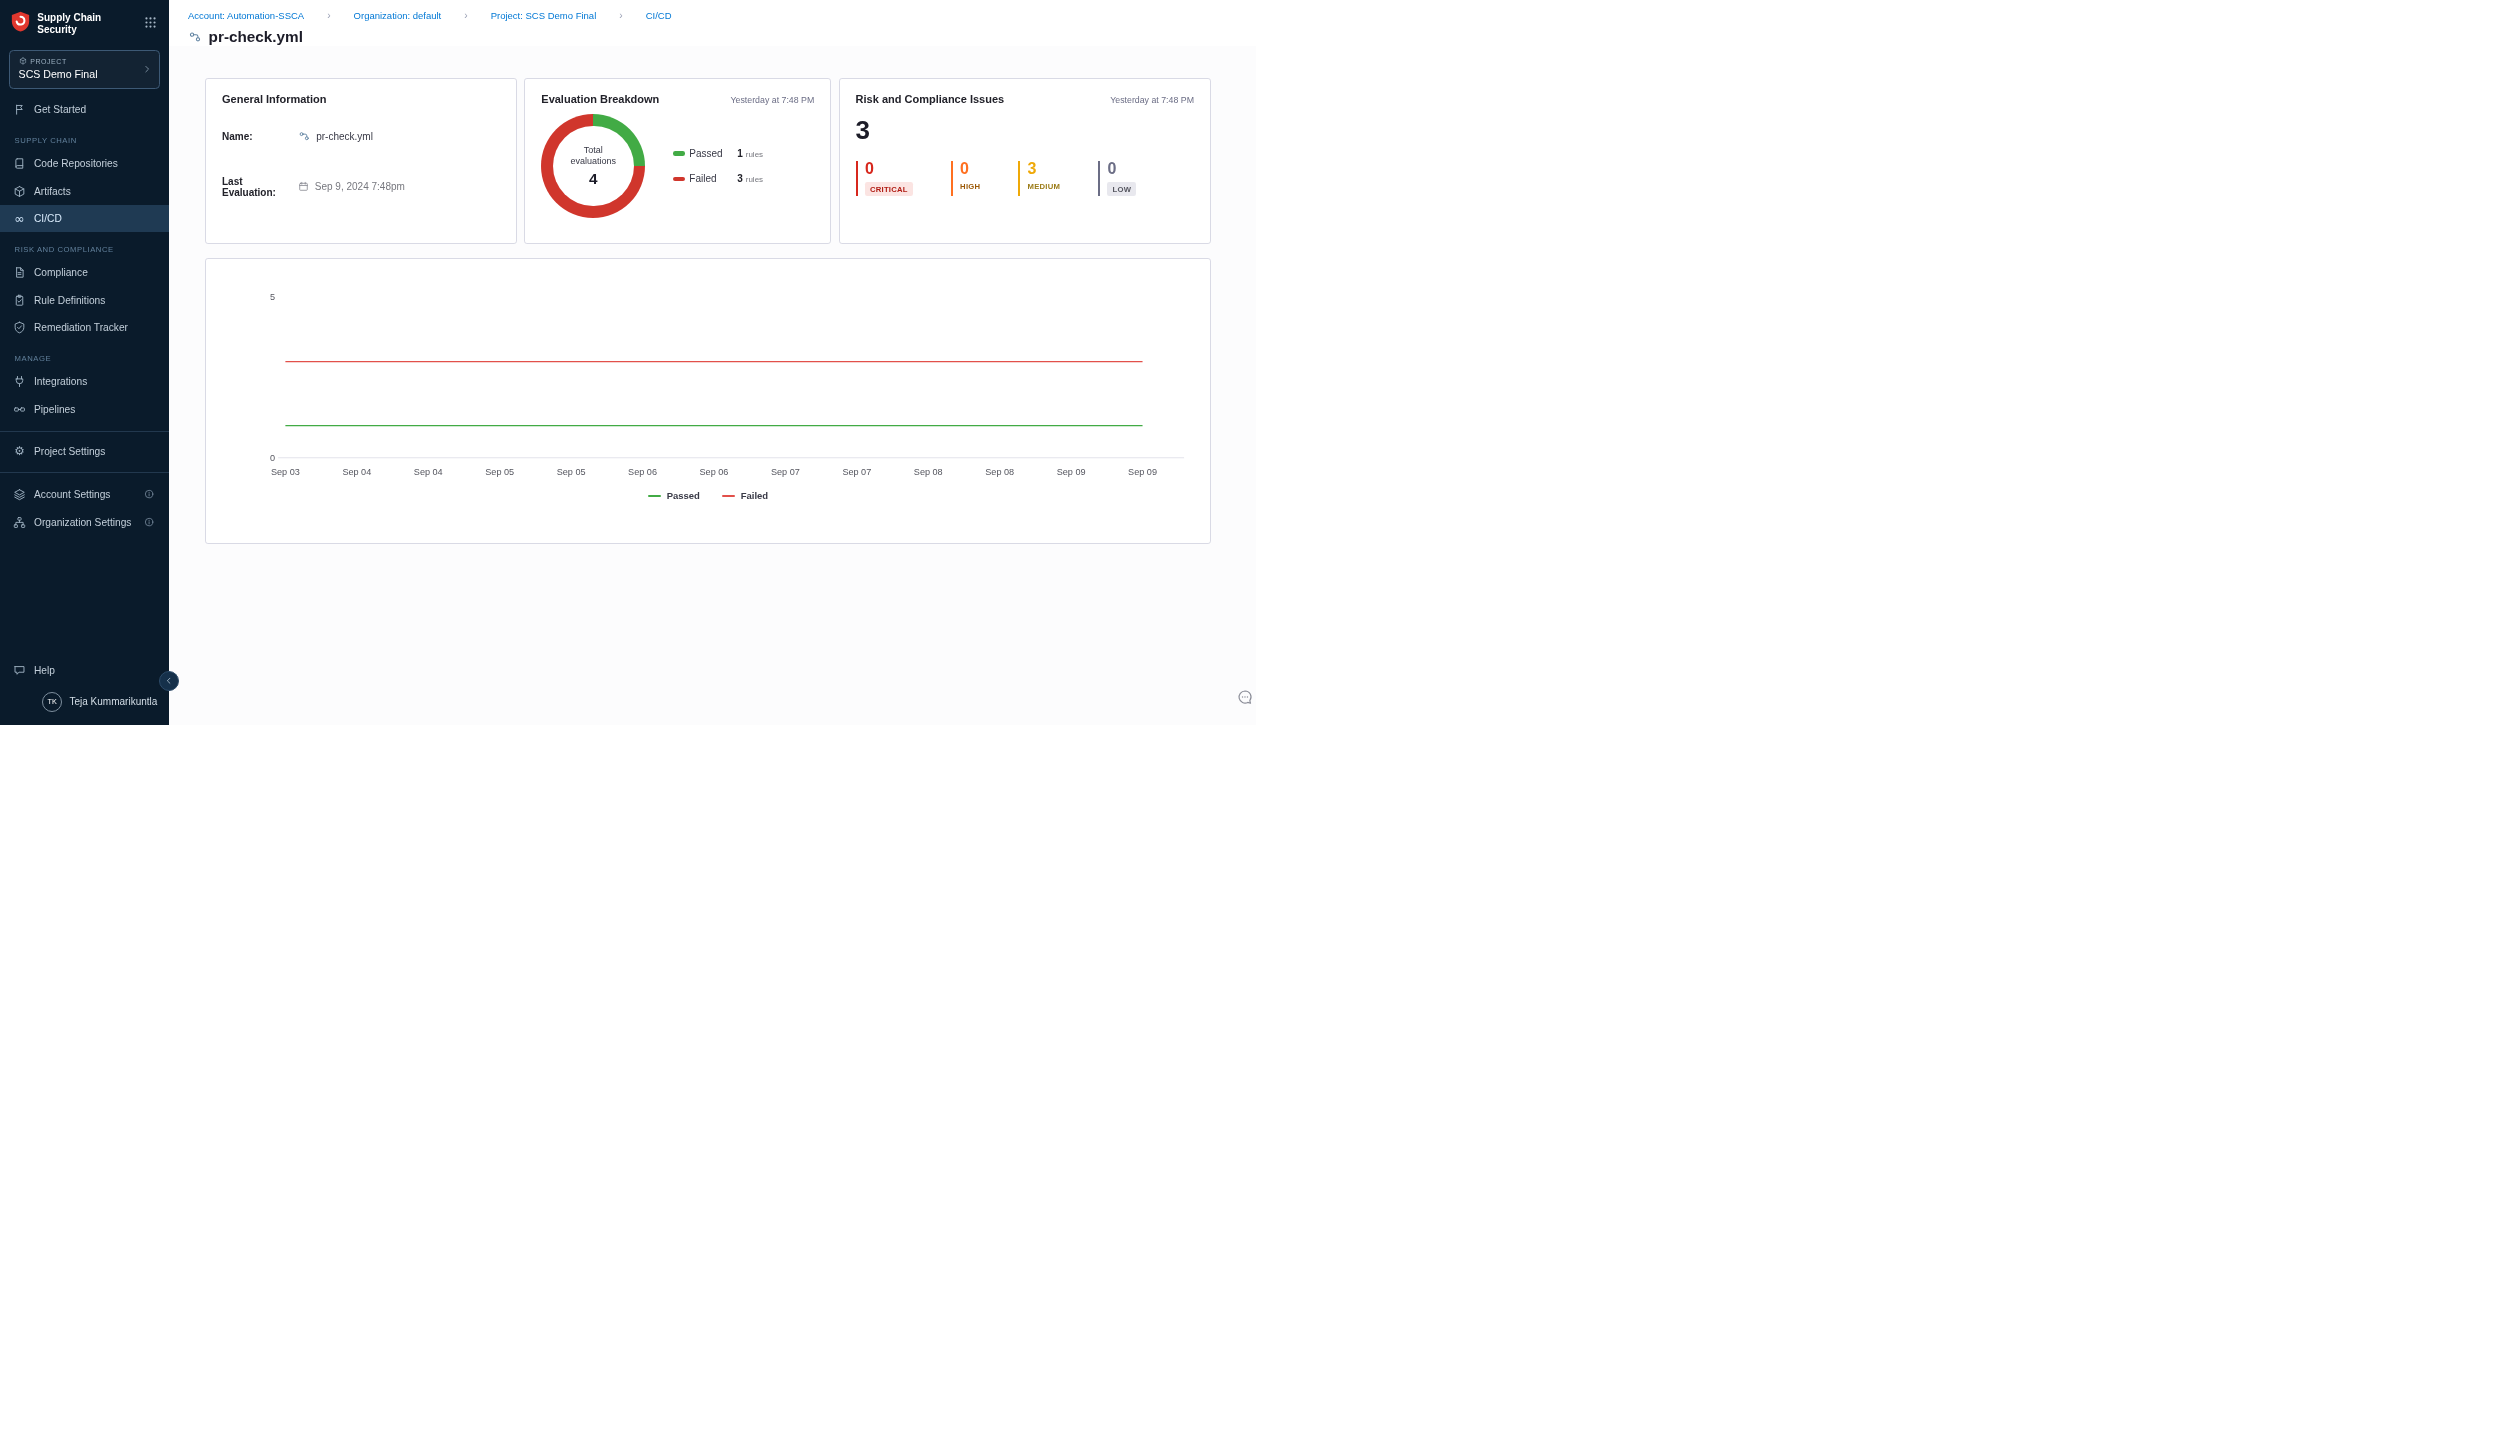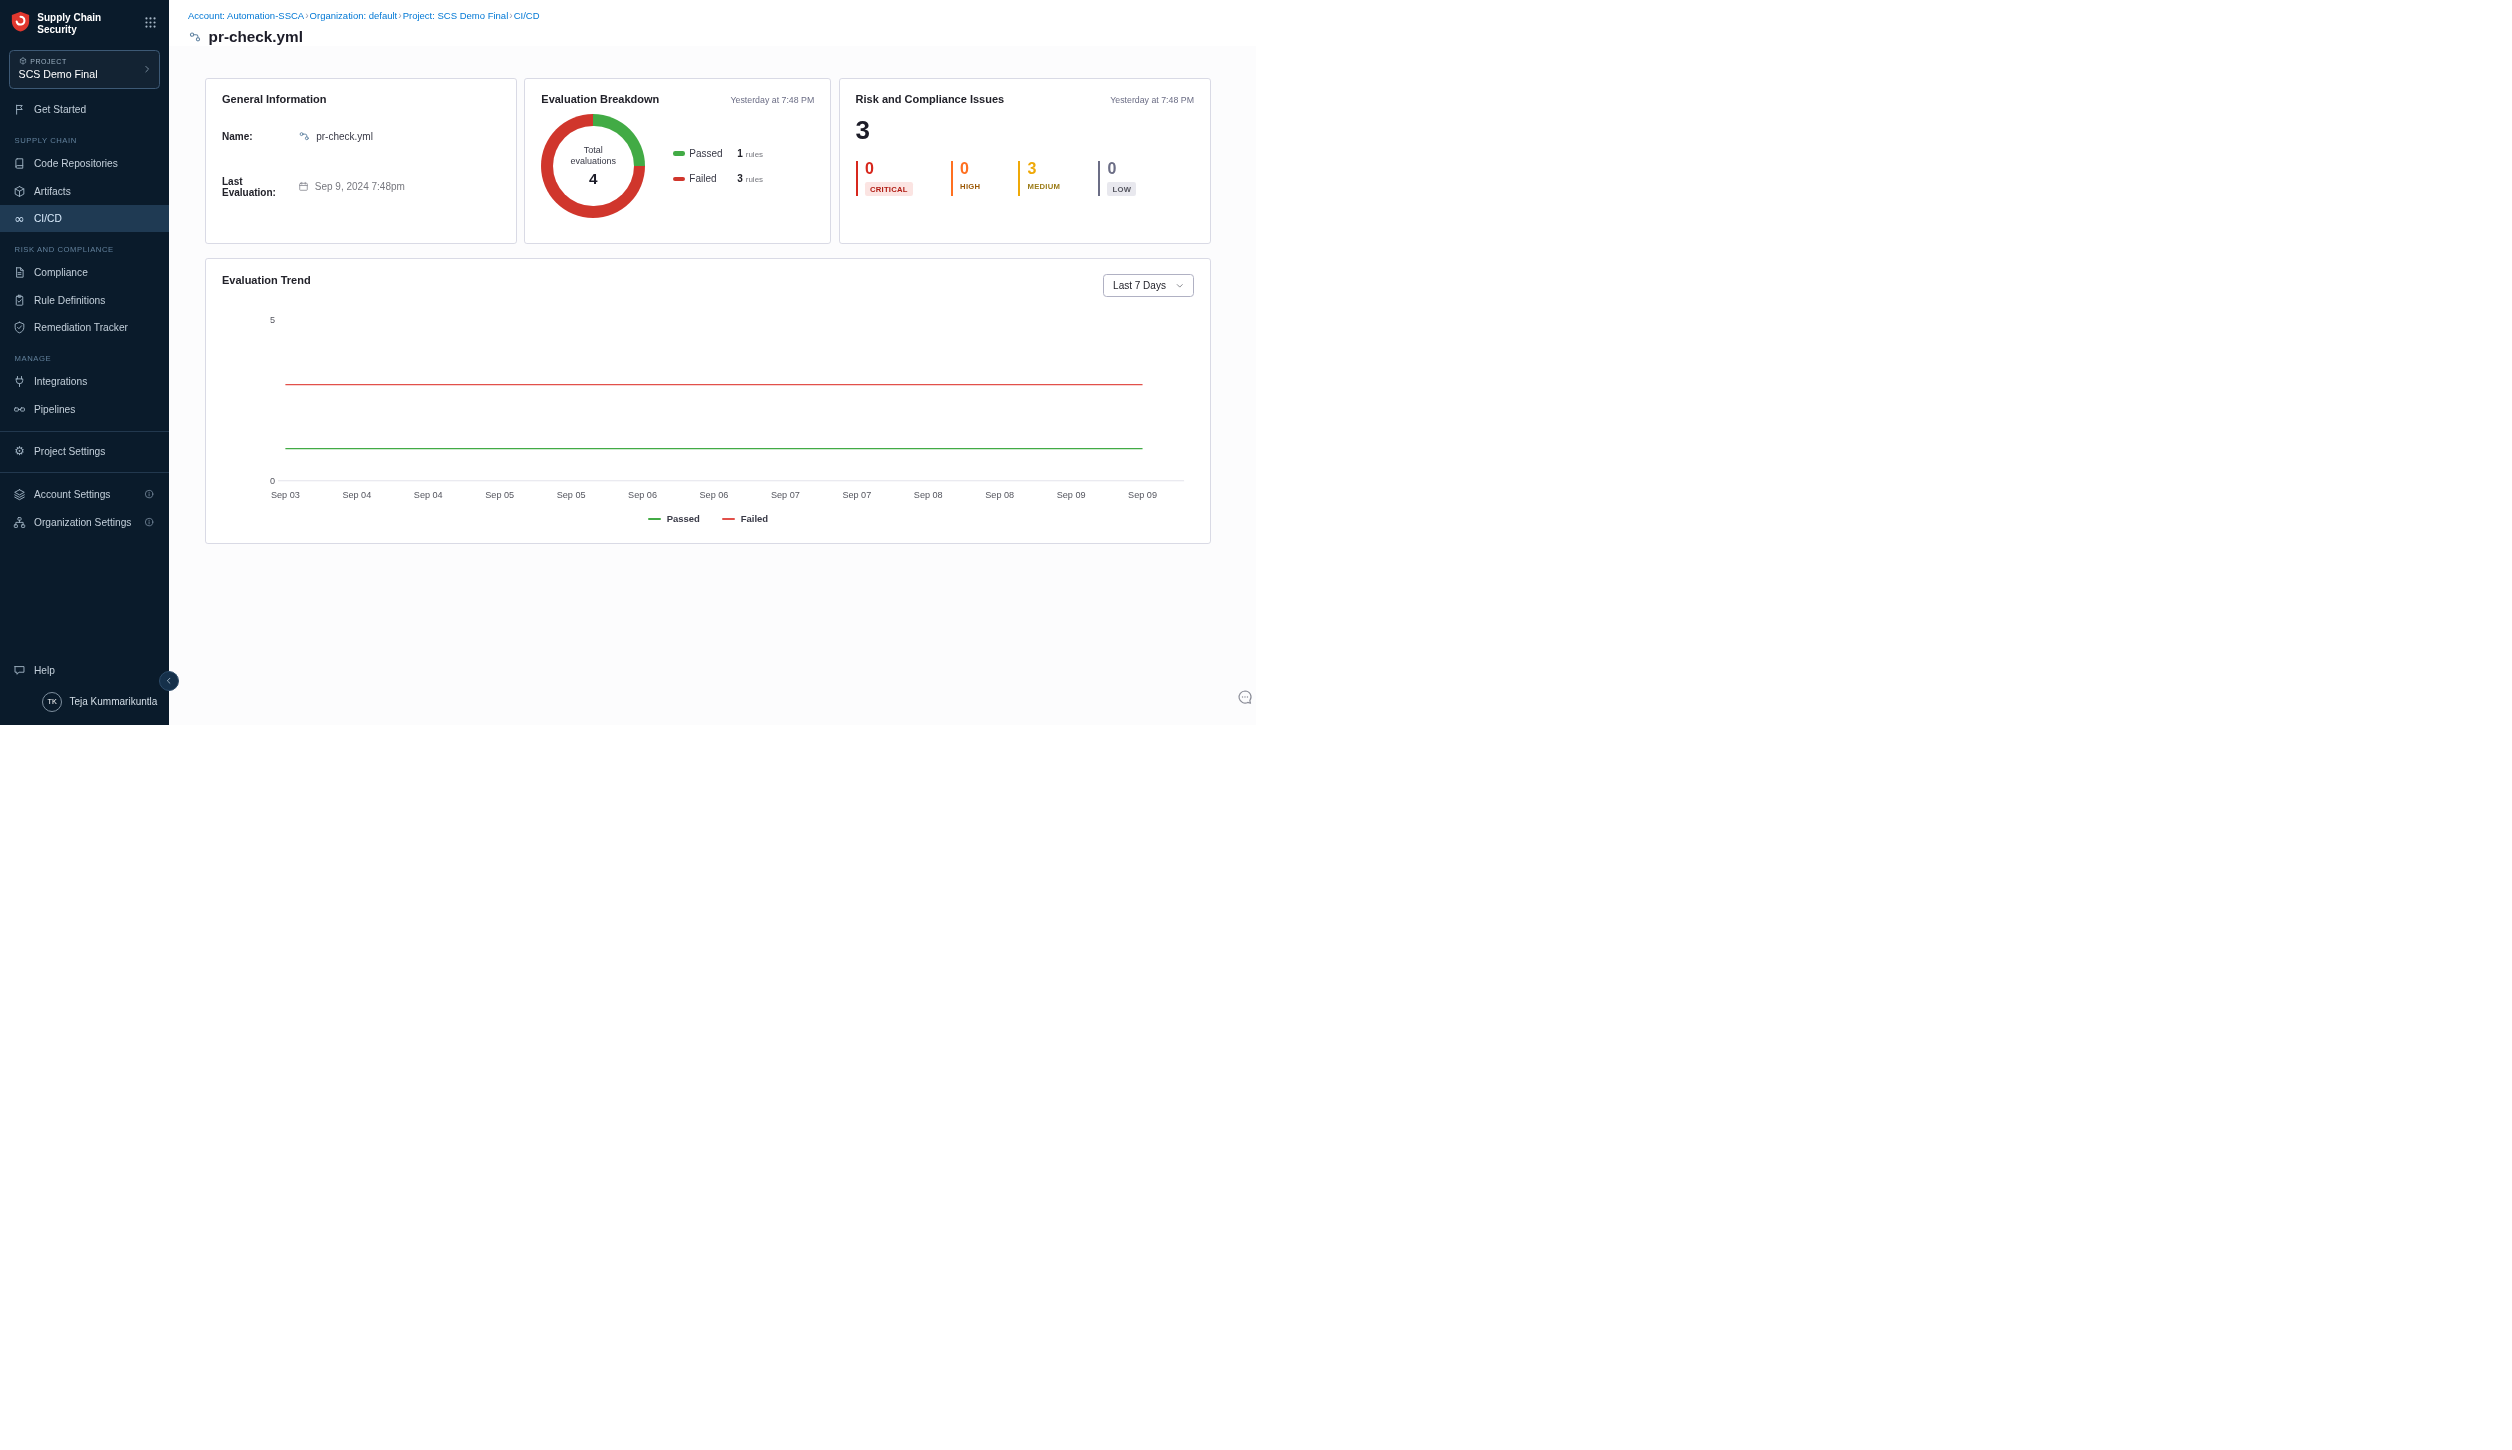--- a/index.html
+++ b/index.html
@@ -61,21 +61,21 @@
     border-radius:50%; background:#15304a; border:0.7px solid #2c4a68;
     color:#d6e4f0; display:flex; align-items:center; justify-content:center;
     cursor:pointer; z-index:6; padding:0;
   }
 
   .glyph { display:inline-flex; justify-content:center; width:13px; line-height:1; font-family:"DejaVu Sans",sans-serif; }
 
   
   .main { flex:1; min-width:0; display:flex; flex-direction:column; background:#ffffff; }
   .main-header { padding:10.2px 0 0 19px; background:#ffffff; }
-  .breadcrumb { display:flex; align-items:flex-start; gap:1px; font-size:9.5px; }
+  .breadcrumb { display:flex; align-items:flex-start; gap:23px; font-size:9.5px; }
   .crumb { color:#0278d5; cursor:pointer; }
   .crumb-sep { color:#9aa0b5; font-size:10.2px; }
   .title-row { display:flex; align-items:center; gap:6.6px; margin-top:6.6px; }
   .title-icon { color:#5e81a0; display:inline-flex; }
   .page-title { font-size:15.3px; font-weight:bold; color:#1c1c28; }
 
   .tabs { display:flex; gap:29px; padding-left:25px; margin-top:9.5px; border-bottom:0.7px solid #dcdde6; }
   .tab {
     background:none; border:none; font-family:inherit;
     padding:0 1.5px 9.5px; font-size:10.6px; color:#3f4250; cursor:pointer;
@@ -436,31 +436,20 @@
           <div class="sev-row" id="sev-row">
               <div class="sev" style="border-left-color: rgb(215, 39, 29);"><div class="sev-count" style="color: rgb(215, 39, 29);">0</div><span class="sev-label badged" style="color: rgb(176, 27, 18); background: rgb(251, 228, 226);">CRITICAL</span></div>
               <div class="sev" style="border-left-color: rgb(255, 112, 32);"><div class="sev-count" style="color: rgb(255, 112, 32);">0</div><span class="sev-label" style="color: rgb(156, 90, 8);">HIGH</span></div>
               <div class="sev" style="border-left-color: rgb(239, 169, 8);"><div class="sev-count" style="color: rgb(239, 169, 8);">3</div><span class="sev-label" style="color: rgb(156, 124, 24);">MEDIUM</span></div>
               <div class="sev" style="border-left-color: rgb(107, 109, 133);"><div class="sev-count" style="color: rgb(107, 109, 133);">0</div><span class="sev-label badged" style="color: rgb(85, 86, 95); background: rgb(232, 232, 238);">LOW</span></div>
             </div>
         </div>
       </div>
 
       <div class="card trend">
-        <div class="card-head">
-          <span class="card-title">Evaluation Trend</span>
-          <button class="range-select">
-            <span>Last 7 Days</span>
-            <span class="icon">
-                <svg width="9.5" height="9.5" viewBox="0 0 18 18" fill="none" stroke="currentColor" stroke-width="1.3" stroke-linecap="round" stroke-linejoin="round">
-                  <path d="M4.2 6.8 9 11.6l4.8-4.8"></path>
-                </svg>
-              </span>
-          </button>
-        </div>
         <div class="trend-chart" id="trend-chart"><svg width="973" height="207" viewBox="0 0 1333 284">
               <line x1="76" y1="248" x2="1319" y2="248" stroke="#d9d9e2" stroke-width="1"></line>
               <text x="72" y="252" text-anchor="end" font-size="12.5" fill="#55565f" font-family="Liberation Sans, DejaVu Sans, sans-serif">0</text>
               <text x="72" y="32" text-anchor="end" font-size="12.5" fill="#55565f" font-family="Liberation Sans, DejaVu Sans, sans-serif">5</text>
               <text x="86" y="272" text-anchor="middle" font-size="12.5" fill="#55565f" font-family="Liberation Sans, DejaVu Sans, sans-serif">Sep 03</text>
               <text x="184" y="272" text-anchor="middle" font-size="12.5" fill="#55565f" font-family="Liberation Sans, DejaVu Sans, sans-serif">Sep 04</text>
               <text x="282" y="272" text-anchor="middle" font-size="12.5" fill="#55565f" font-family="Liberation Sans, DejaVu Sans, sans-serif">Sep 04</text>
               <text x="380" y="272" text-anchor="middle" font-size="12.5" fill="#55565f" font-family="Liberation Sans, DejaVu Sans, sans-serif">Sep 05</text>
               <text x="478" y="272" text-anchor="middle" font-size="12.5" fill="#55565f" font-family="Liberation Sans, DejaVu Sans, sans-serif">Sep 05</text>
               <text x="576" y="272" text-anchor="middle" font-size="12.5" fill="#55565f" font-family="Liberation Sans, DejaVu Sans, sans-serif">Sep 06</text>

